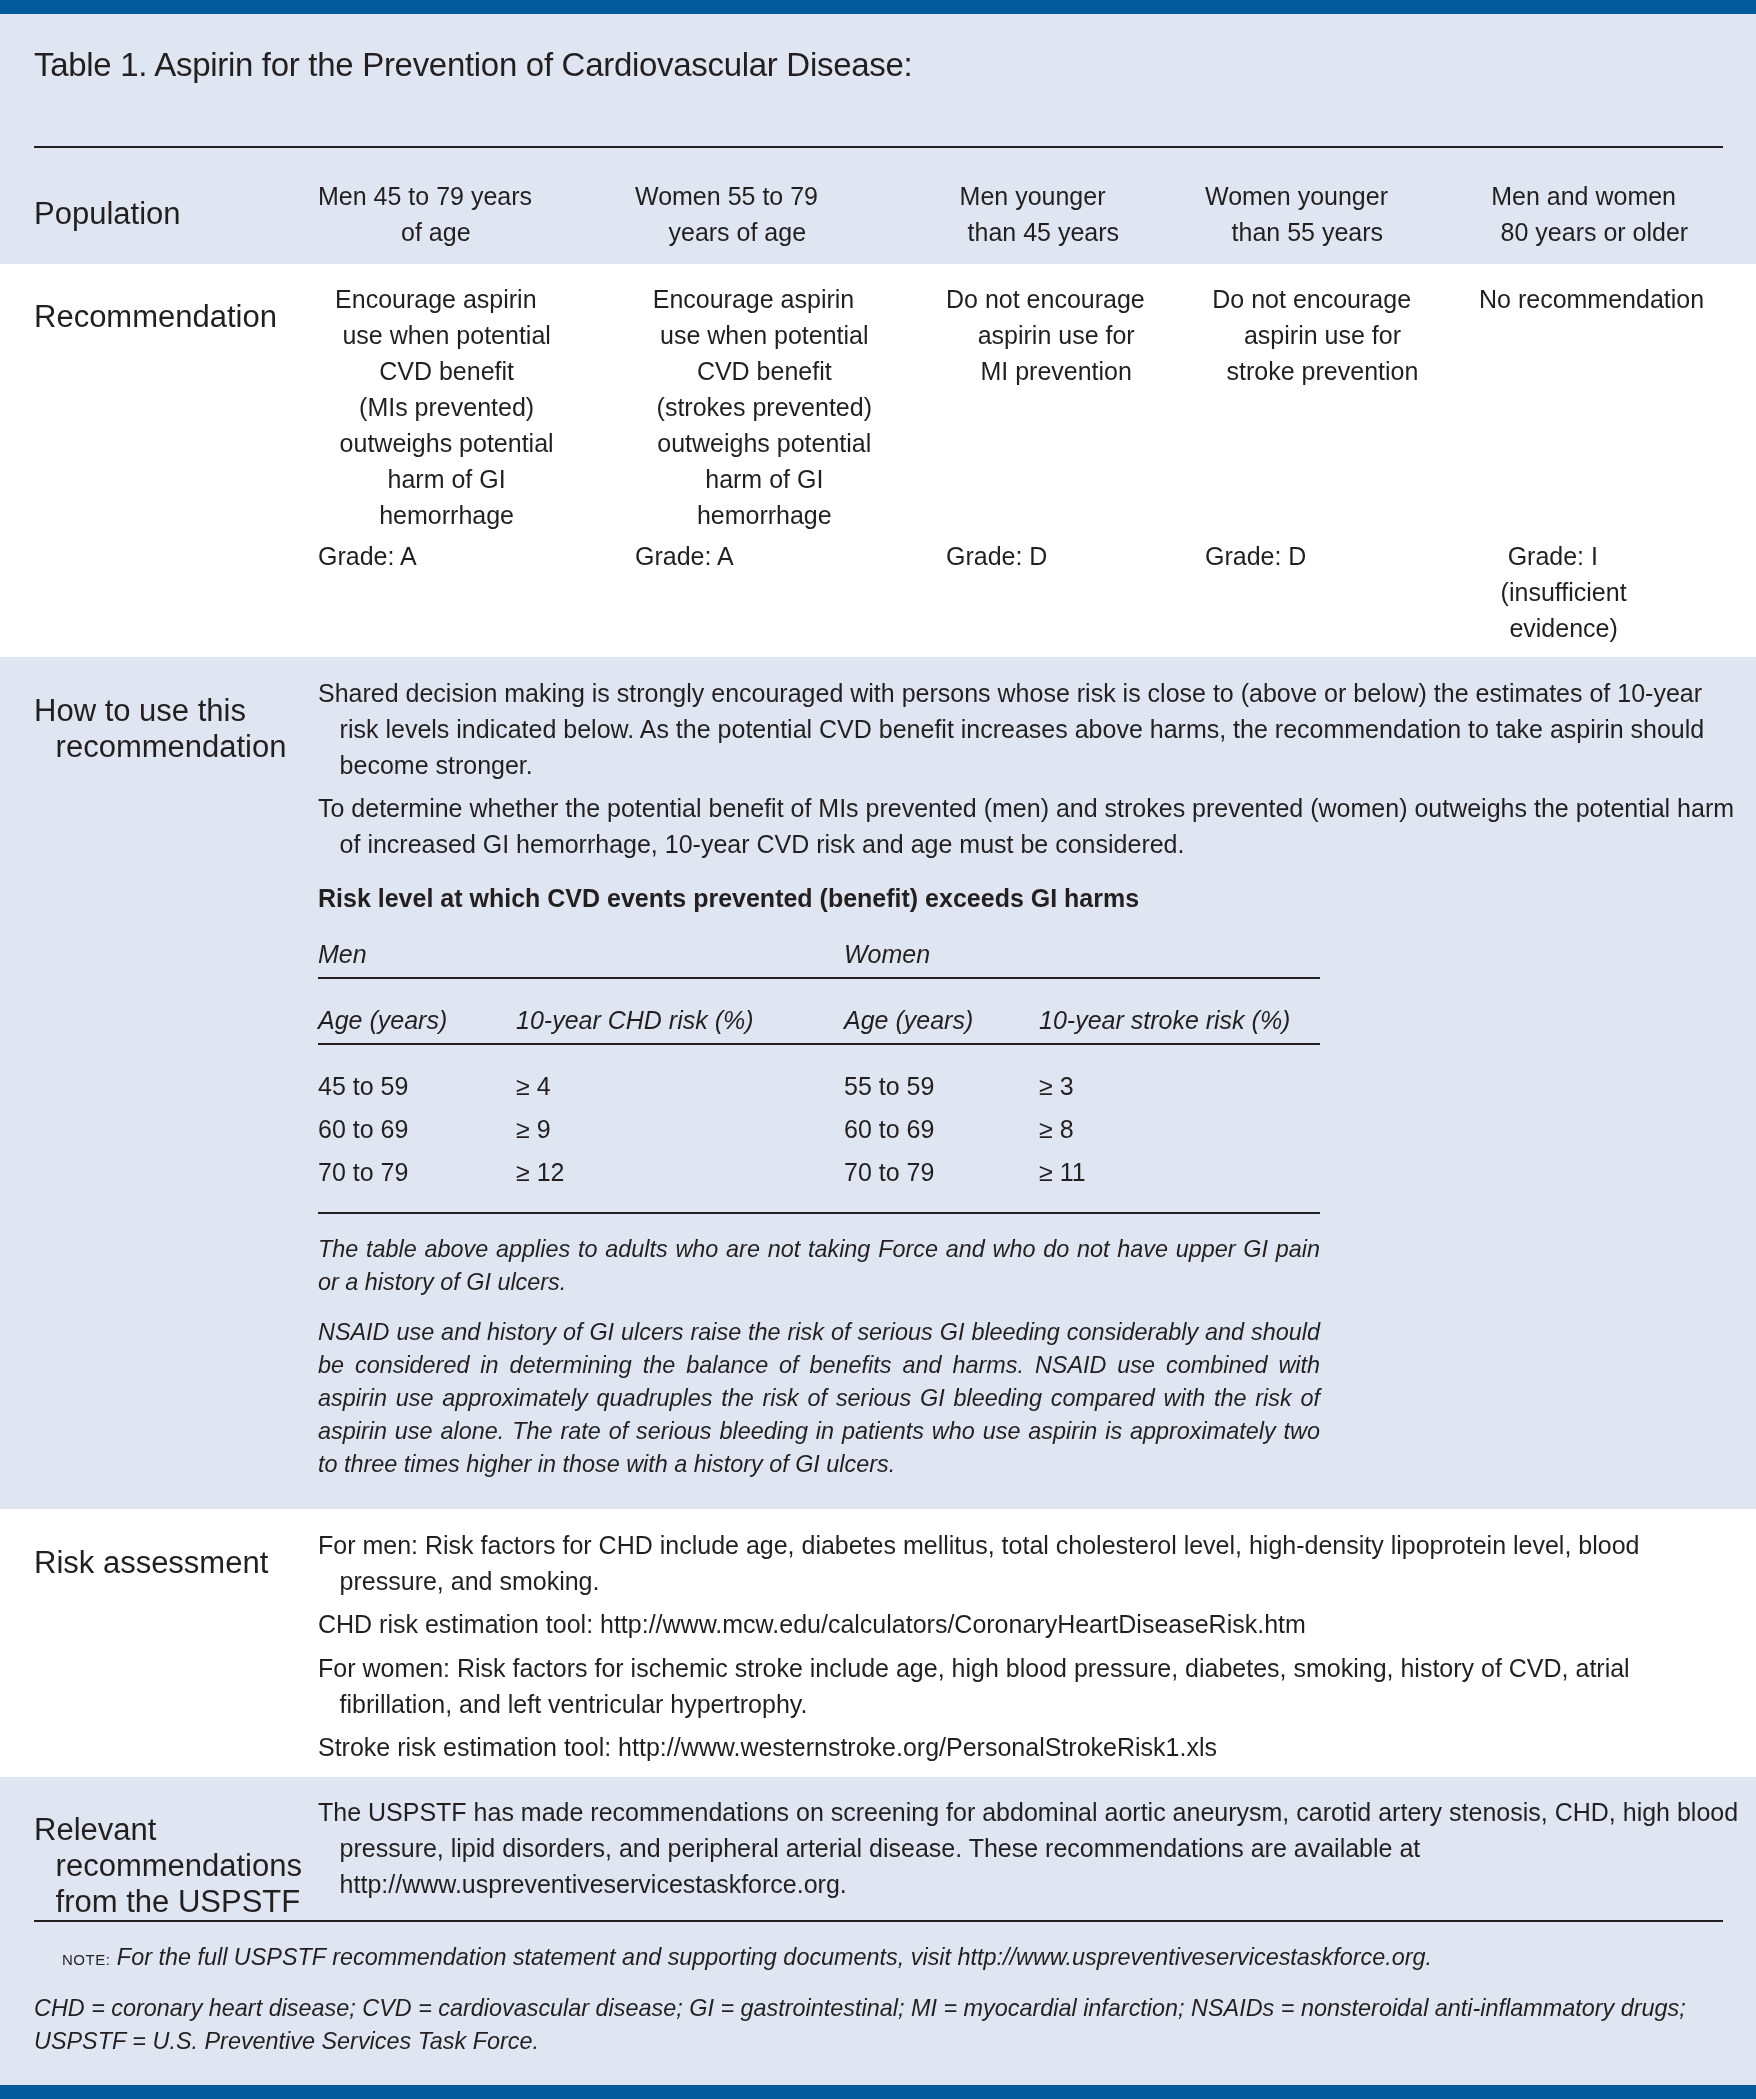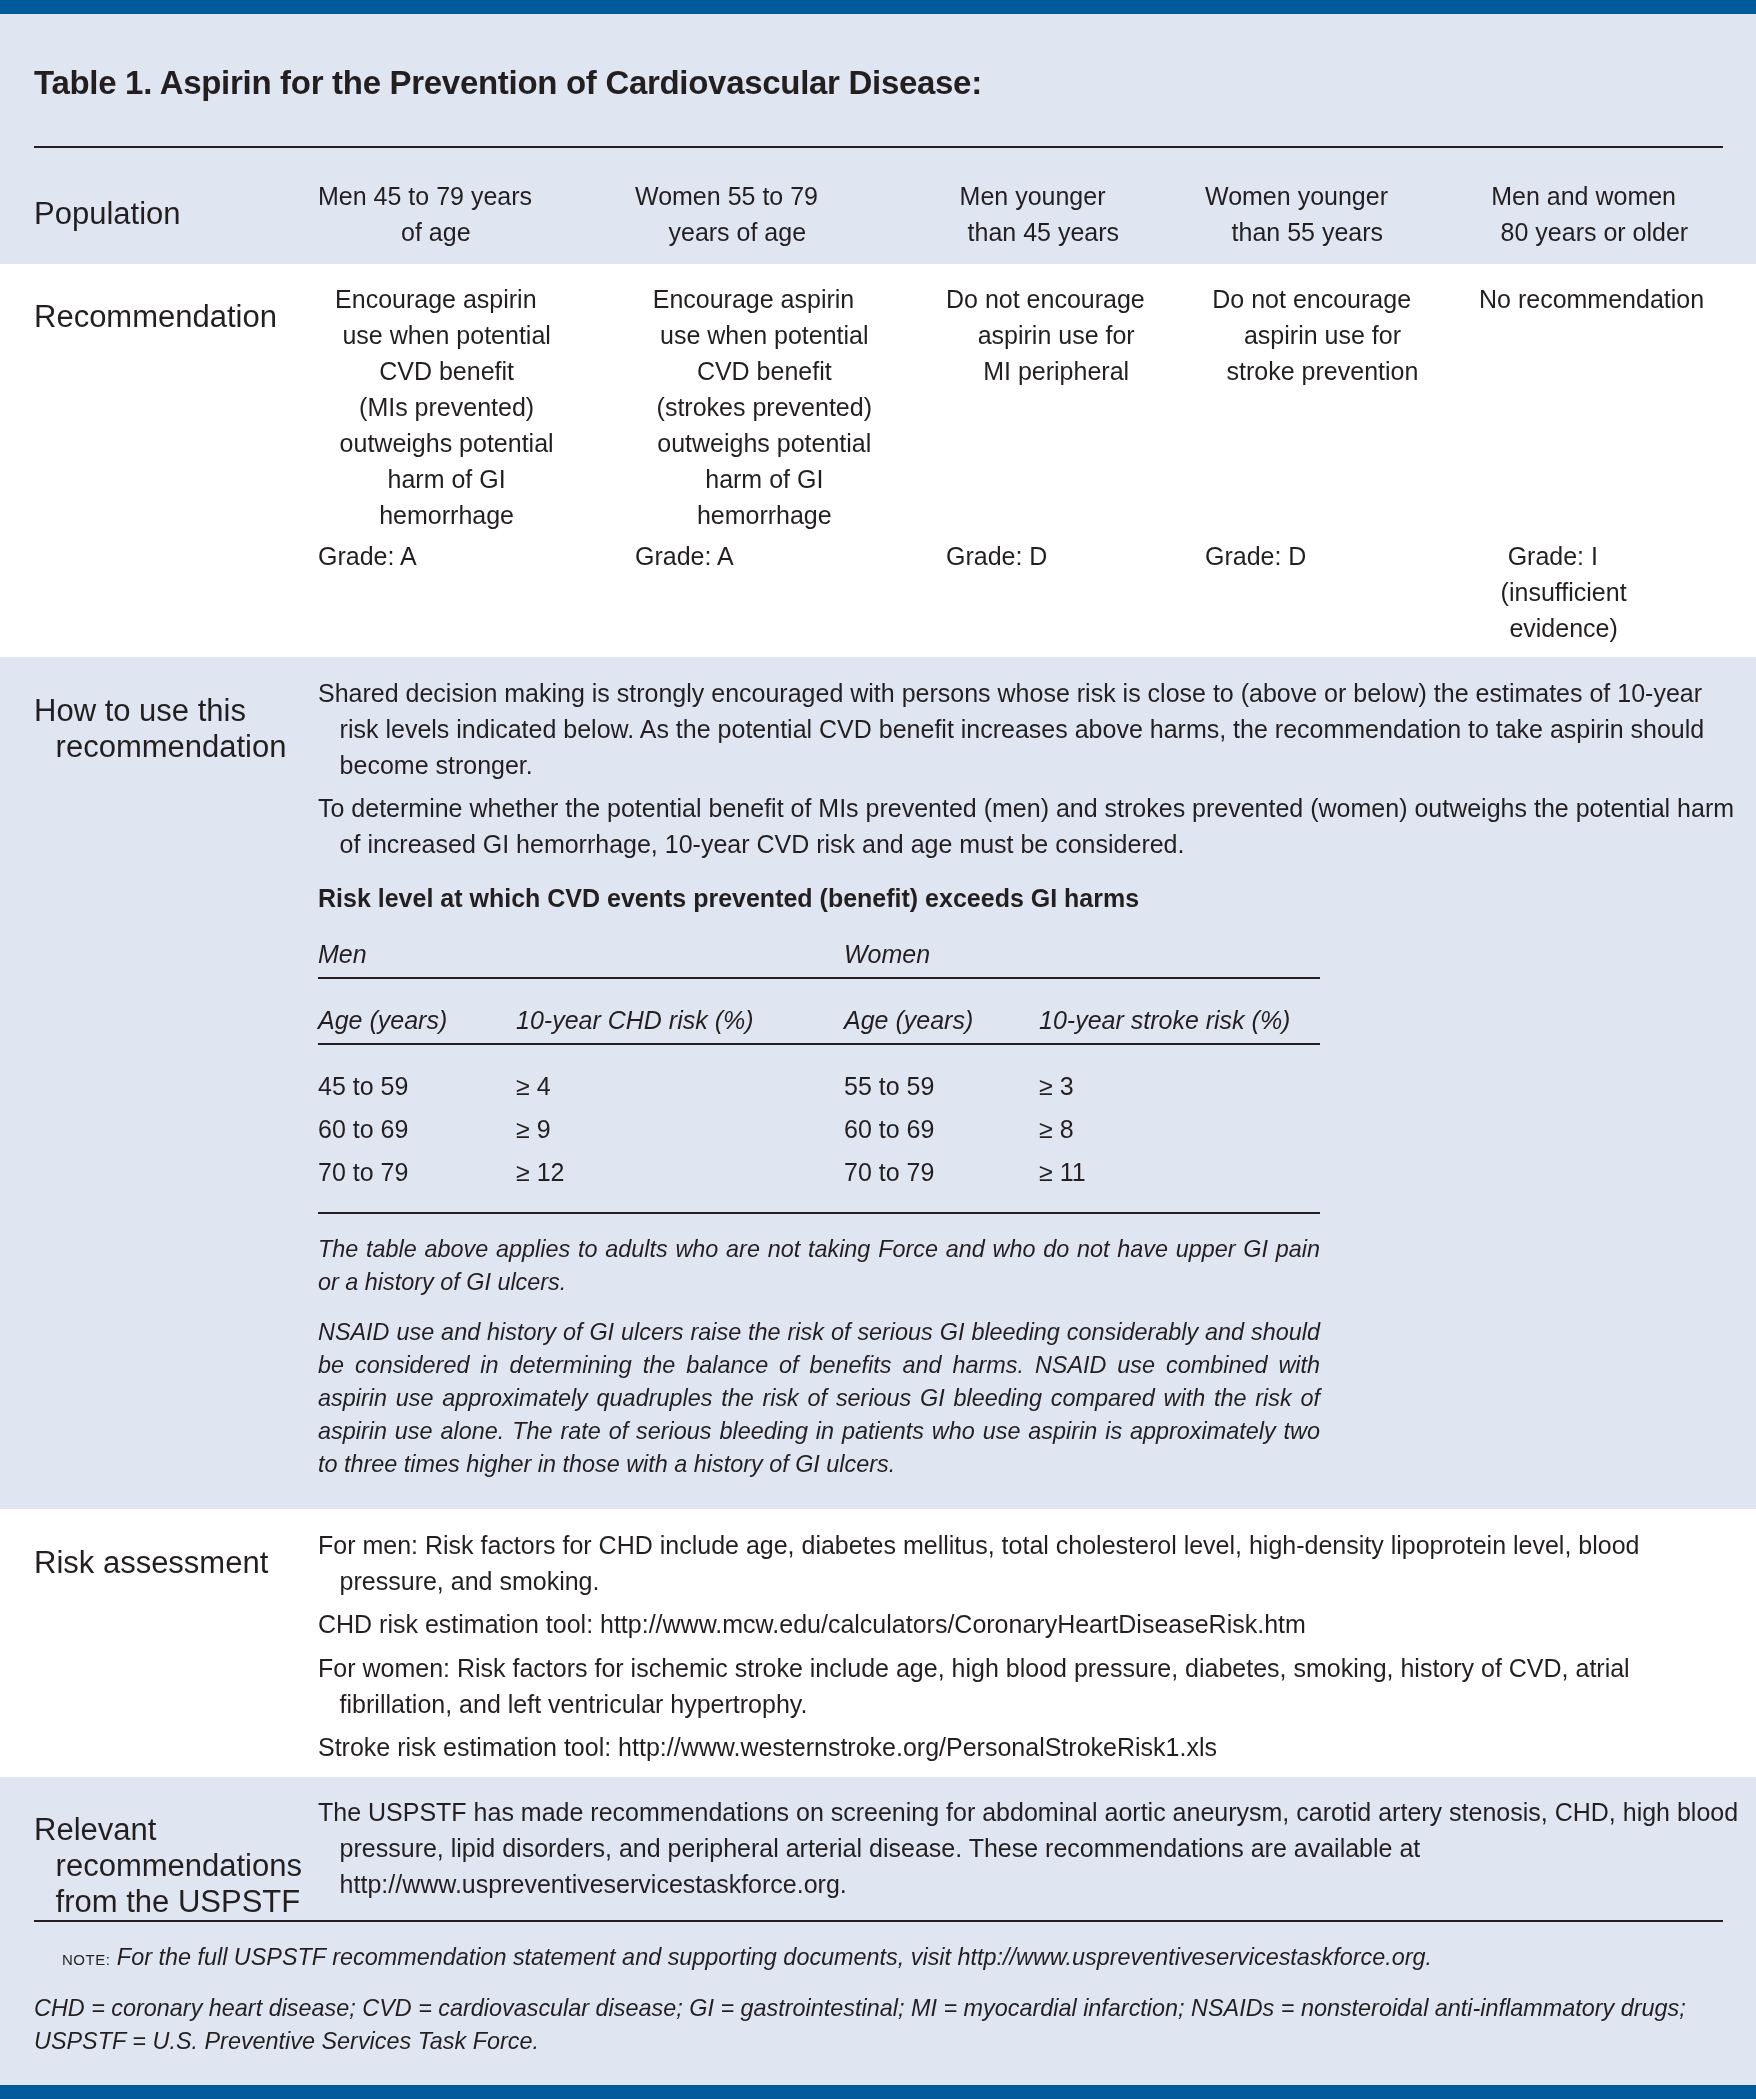--- a/index.html
+++ b/index.html
@@ -10,22 +10,22 @@
     font-family: "Liberation Sans", "DejaVu Sans", sans-serif;
     color: #231f20;
     position: relative;
     overflow: hidden;
   }
   .topbar { position: absolute; left: 0; top: 0; width: 1757px; height: 14.4px; background: #005a9c; }
   .botbar { position: absolute; left: 0; top: 2085px; width: 1757px; height: 14.4px; background: #005a9c; }
 
   .title {
     position: absolute; left: 34px; top: 43px;
-    font-size: 33px; font-weight: bold; line-height: 43px;
-    letter-spacing: -0.3px; color: #231f20; margin-top: 18px;
+    font-size: 33px; font-weight: normal; line-height: 43px;
+    letter-spacing: -0.3px; color: #231f20;
   }
   .rule { position: absolute; left: 34px; width: 1689px; height: 1.8px; background: #231f20; }
 
   .band { position: absolute; left: 0; width: 1757px; }
   .band.white { background: #ffffff; }
 
   .t { position: absolute; font-size: 25px; line-height: 36px; white-space: nowrap; }
   .hang { padding-left: 21.6px; text-indent: -21.6px; white-space: normal; text-align: center; }
   .it { font-style: italic; }
   .b { font-weight: bold; }
@@ -88,21 +88,21 @@
   <span>(strokes prevented)</span><br>
   <span>outweighs potential</span><br>
   <span>harm of GI</span><br>
   <span>hemorrhage</span>
 </div>
 <div class="t" style="left:635px;top:538px">Grade: A</div>
 
 <div class="t hang" style="left:946px;top:281px">
   <span>Do not encourage</span><br>
   <span>aspirin use for</span><br>
-  <span>MI peripheral</span>
+  <span>MI prevention</span>
 </div>
 <div class="t" style="left:946px;top:538px">Grade: D</div>
 
 <div class="t hang" style="left:1205px;top:281px">
   <span>Do not encourage</span><br>
   <span>aspirin use for</span><br>
   <span>stroke prevention</span>
 </div>
 <div class="t" style="left:1205px;top:538px">Grade: D</div>
 

